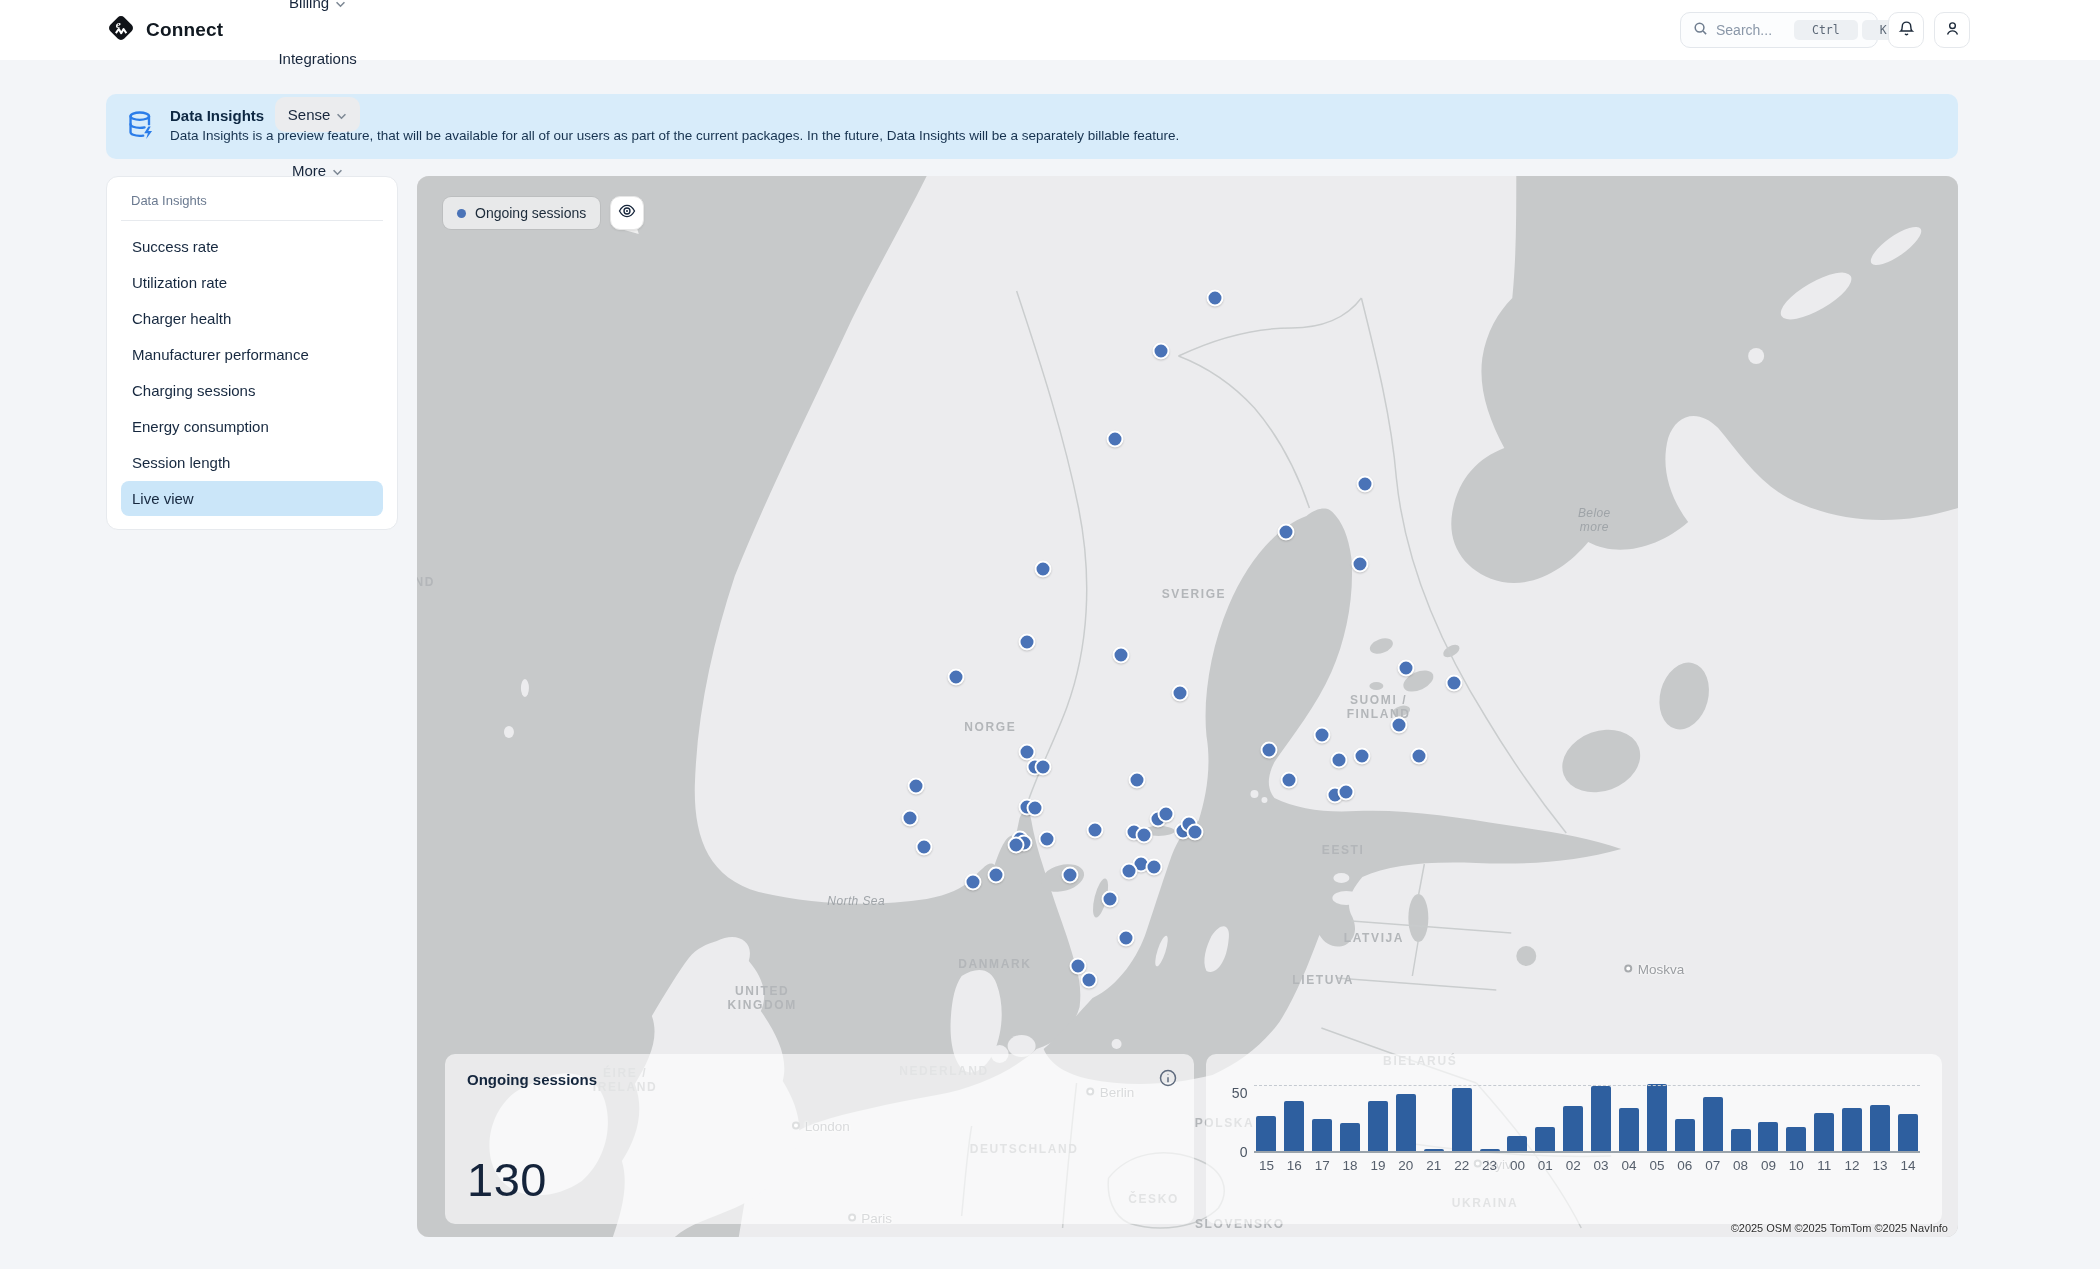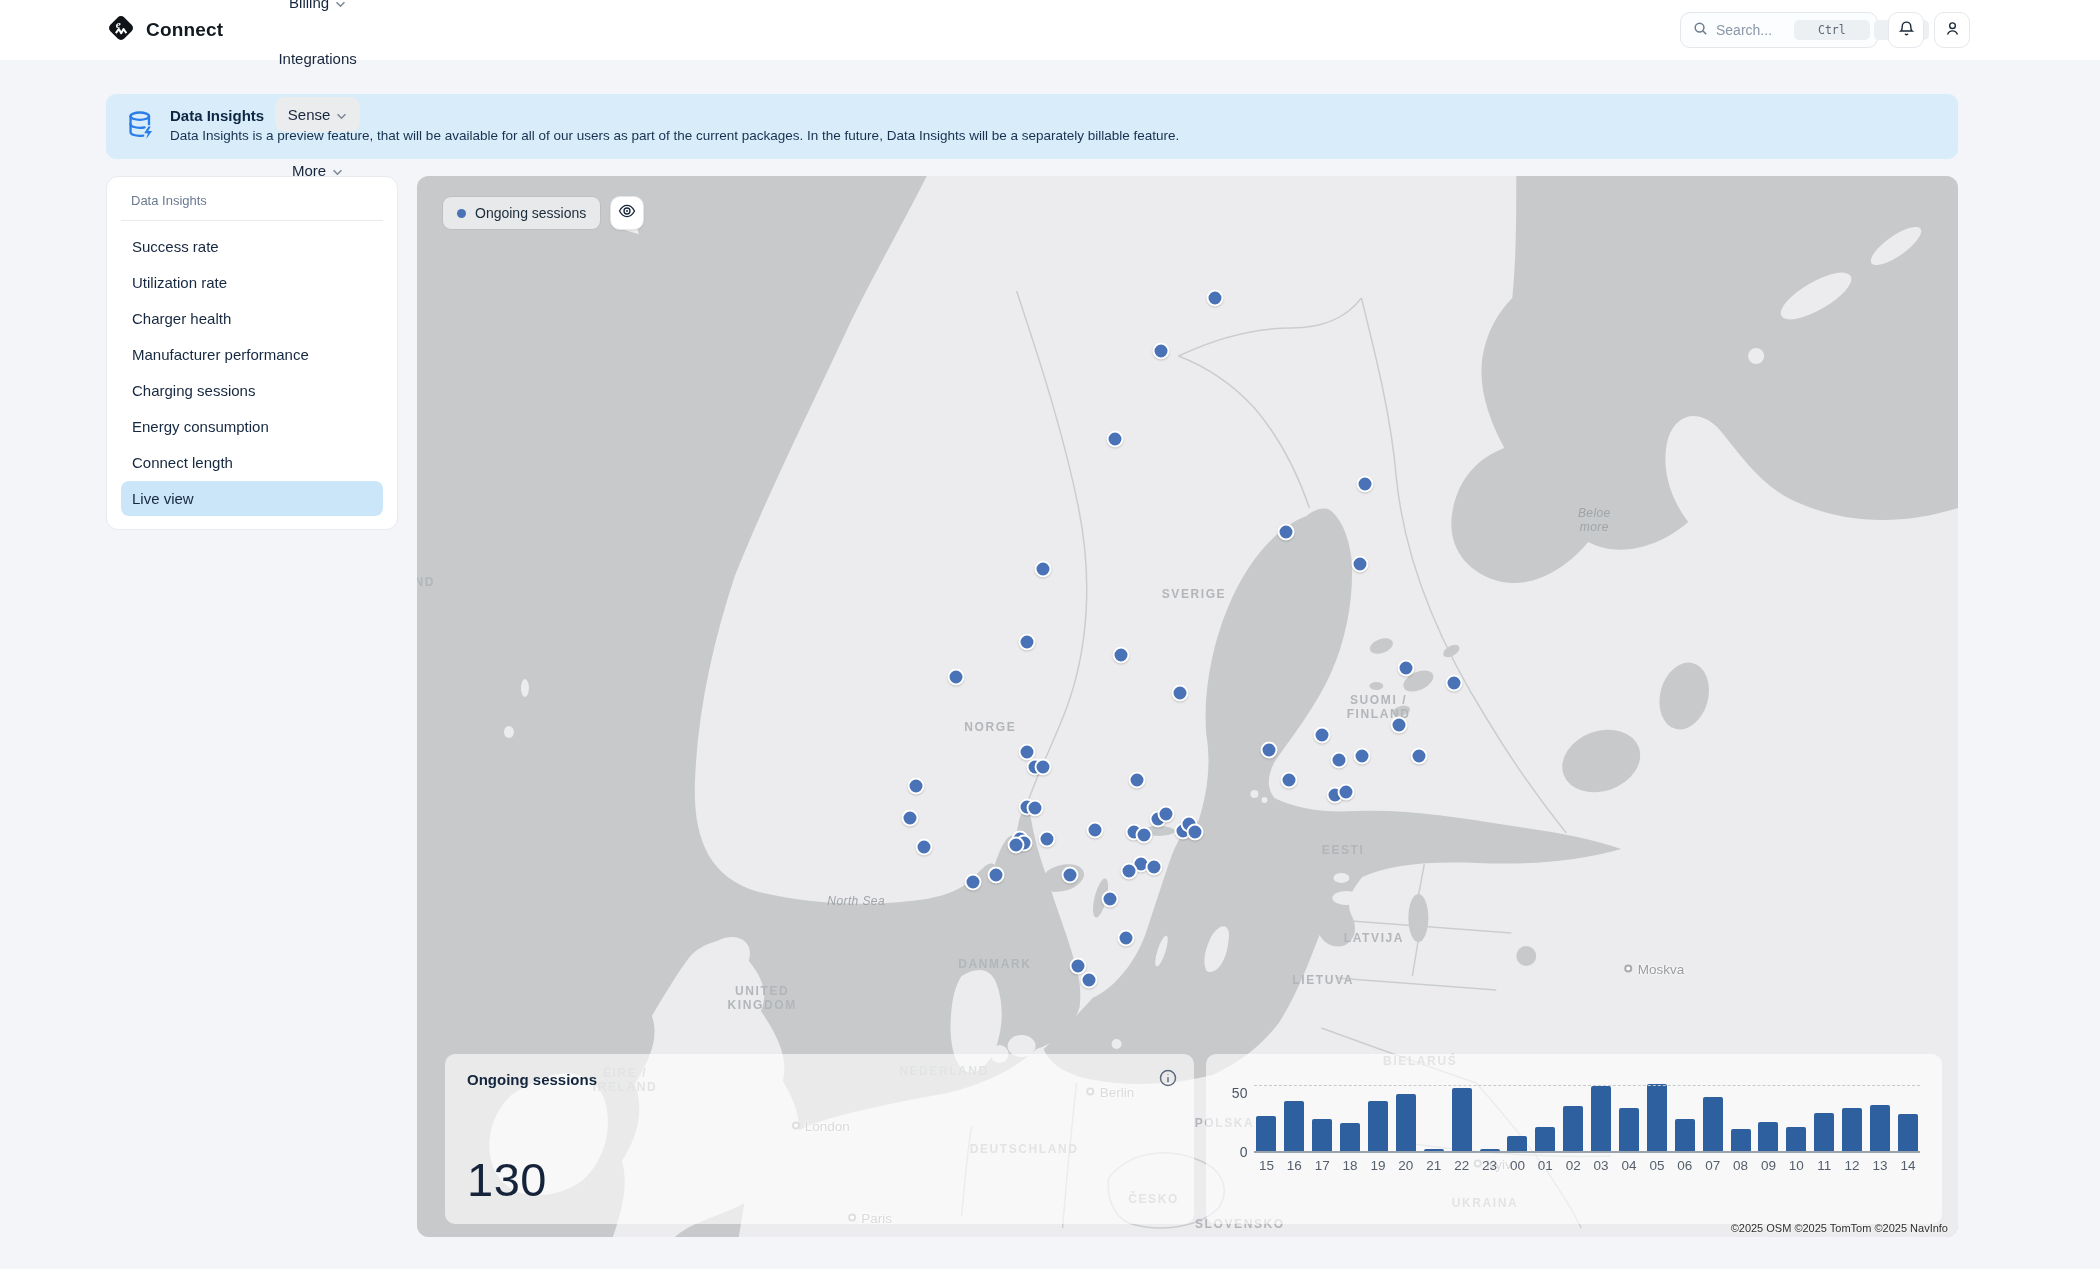--- a/index.html
+++ b/index.html
@@ -11,21 +11,21 @@
   .brand { display:flex; align-items:center; gap:10px; margin-right:36px; }
   .brand-name { font-size:19px; font-weight:bold; letter-spacing:.2px; color:#101820; }
   .nav { display:flex; align-items:center; gap:21px;flex-direction:column; }
   .nav-item { display:flex; align-items:center; gap:6px; font-size:15px; color:#17263c; padding:9px 13px; border-radius:10px; cursor:pointer; white-space:nowrap; }
   .nav-item.active { background:#ebecee; }
   .nav-item svg { margin-top:2px; }
   .header-right { margin-left:auto; display:flex; align-items:center; gap:10px; }
   .searchbox { display:flex; align-items:center; gap:8px; width:198px; height:36px; border:1px solid #e3e7ec; border-radius:10px; background:#fcfdfe; padding:0 8px 0 12px; color:#8a97a8; }
   .searchbox input { border:none; outline:none; background:transparent; width:70px; font-size:14px; color:#33415a; font-family:"Liberation Sans",sans-serif; }
   .searchbox input::placeholder { color:#8a97a8; }
-  .kbd { background:#edf0f3; color:#5b6776; border-radius:5px; font-family:"DejaVu Sans Mono", monospace; font-size:11.5px; padding:3px 24px; }
+  .kbd { background:#edf0f3; color:#5b6776; border-radius:5px; font-family:"DejaVu Sans Mono", monospace; font-size:11.5px; padding:3px 18px; }
   .icon-btn { width:36px; height:36px; border:1px solid #e5e8ec; border-radius:10px; background:#fff; display:flex; align-items:center; justify-content:center; cursor:pointer; }
 
   
   .banner { margin:34px 142px 0 106px; background:#d8ecfa; border-radius:10px; padding:13px 20px; display:flex; gap:14px; align-items:flex-start; }
   .banner-title { font-size:15px; font-weight:bold; color:#0d2742; margin-bottom:4px; }
   .banner-desc { font-size:13.5px; color:#16324f; }
 
   
   .content { display:flex; gap:19px; margin:17px 142px 0 106px; align-items:flex-start; }
 
@@ -176,21 +176,21 @@
   <div class="sidebar">
     <div class="sidebar-title">Data Insights</div>
     <div class="sidebar-divider"></div>
     <div>
         <div class="side-item">Success rate</div>
         <div class="side-item">Utilization rate</div>
         <div class="side-item">Charger health</div>
         <div class="side-item">Manufacturer performance</div>
         <div class="side-item">Charging sessions</div>
         <div class="side-item">Energy consumption</div>
-        <div class="side-item">Connect length</div>
+        <div class="side-item">Session length</div>
         <div class="side-item active">Live view</div>
       </div>
   </div>
 
   <div class="map">
     <svg class="base" viewBox="0 0 1542 1061" preserveAspectRatio="none">
       <rect width="1542" height="1061" fill="#ececee"></rect>
 
       <path fill="#c7c9ca" d="M0,0 L510,0 C480,60 450,110 425,165 C390,240 350,320 318,400 C295,470 280,540 278,610 C277,662 292,702 342,716 C396,729 458,731 510,723 C532,719 546,712 554,704 C566,693 572,684 578,689 C584,671 592,654 599,661 L603,642 C608,630 613,633 615,646 C619,669 627,692 635,716 C643,741 652,763 658,786 C663,801 665,816 663,831 C657,852 642,866 620,873 C596,895 560,912 520,919 C472,928 432,936 402,946 C372,956 347,976 332,1000 L322,1061 L0,1061 Z"></path>
 

